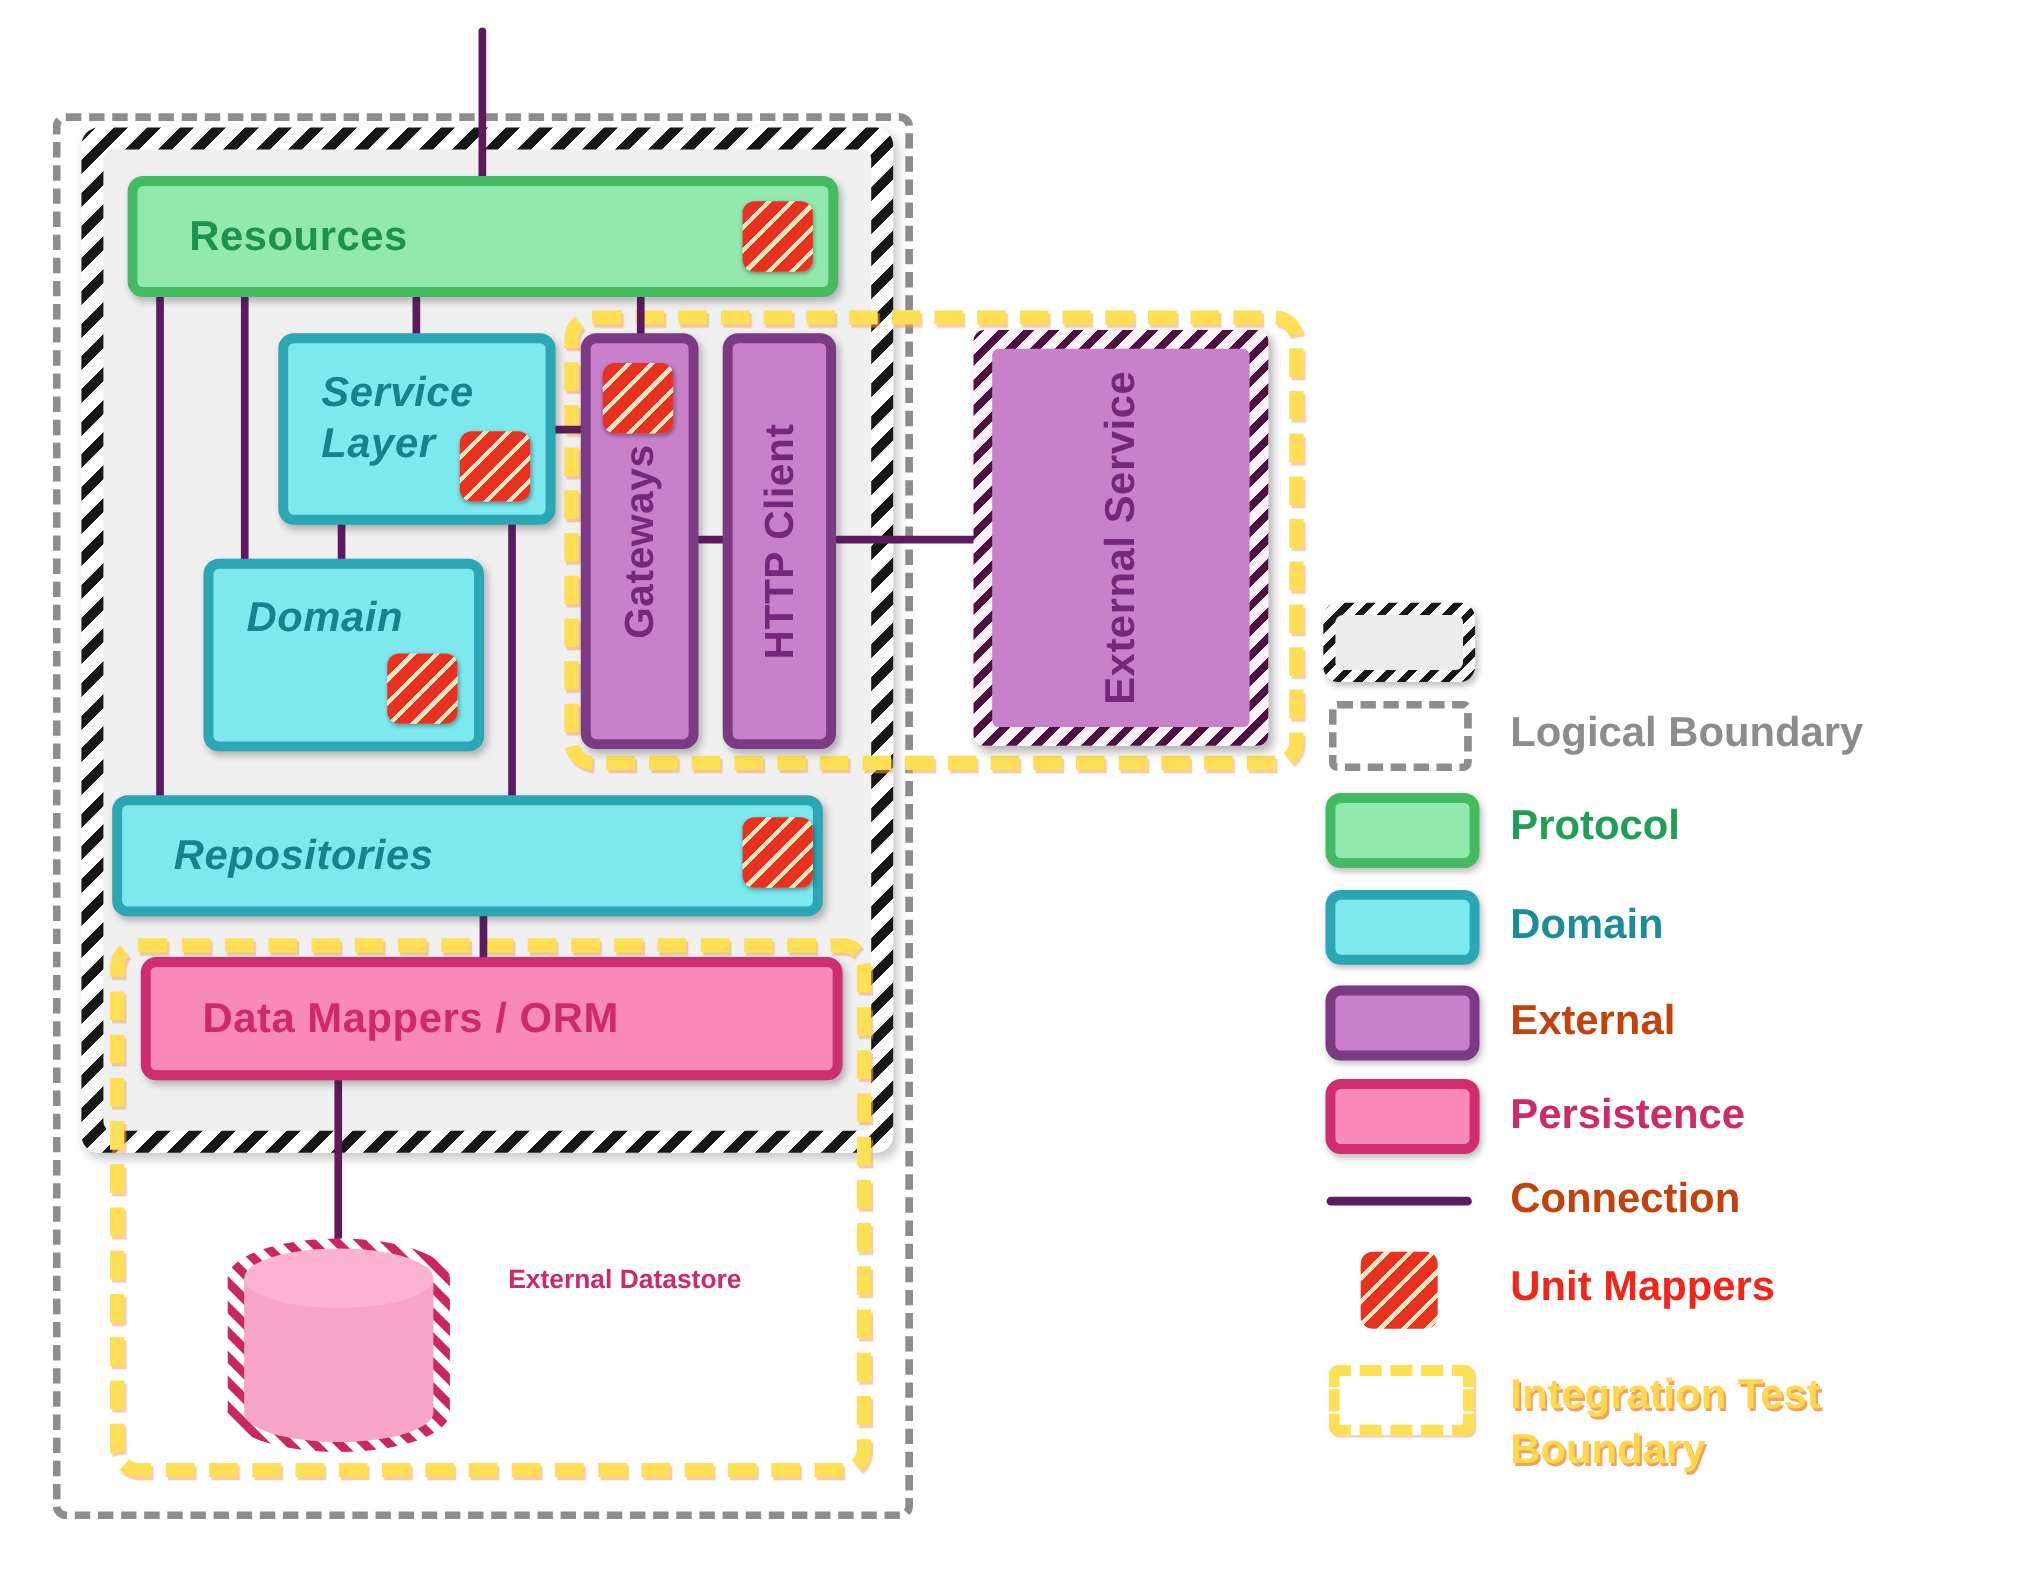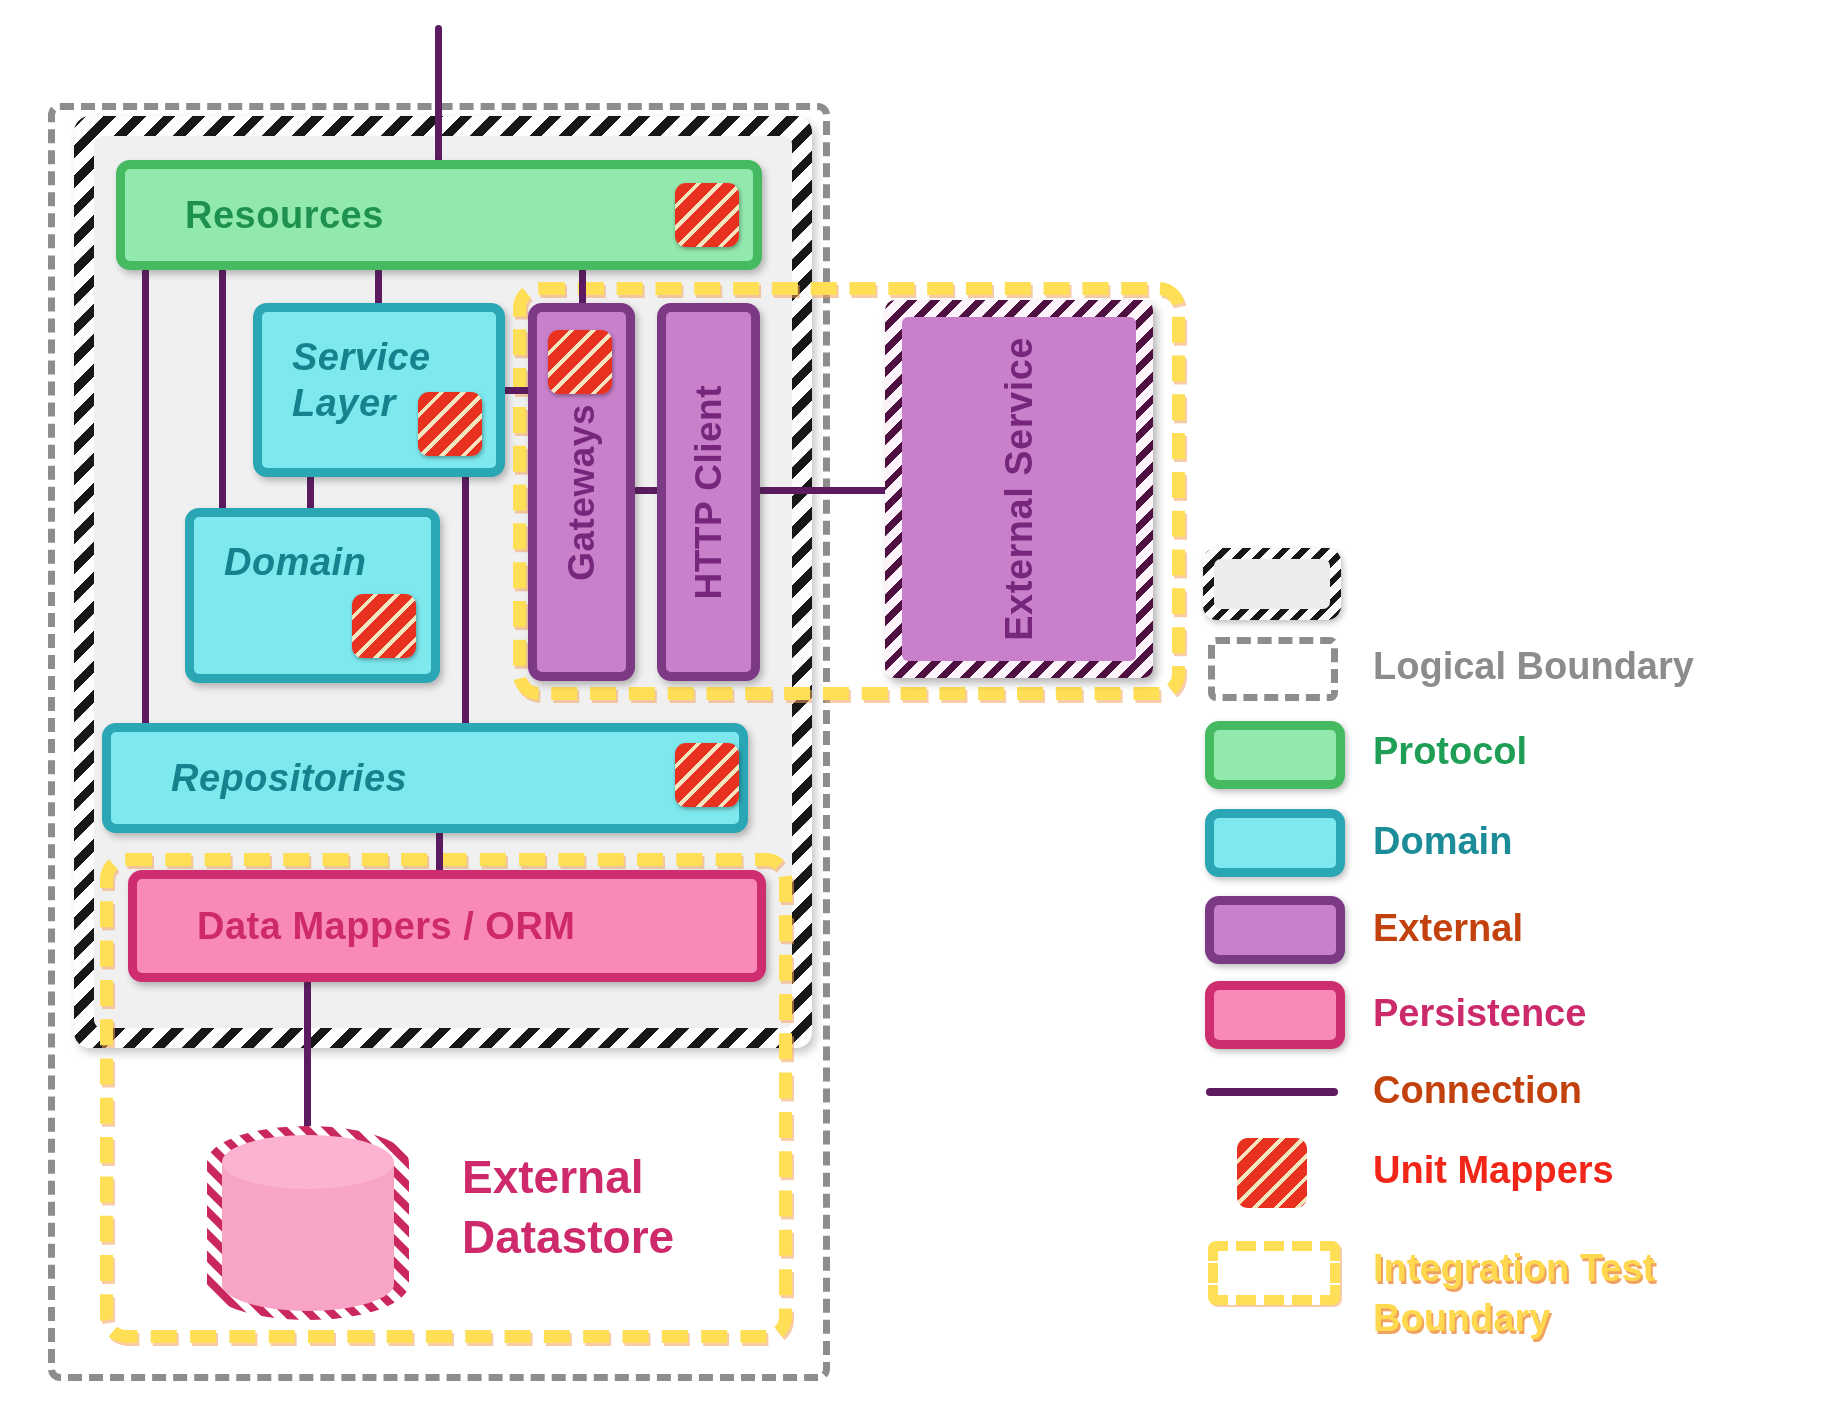--- a/index.html
+++ b/index.html
@@ -35,21 +35,21 @@
   .c7{left:462px;top:474px;width:7px;height:254px;}
   .c8{left:502px;top:387px;width:30px;height:7px;}
   .c9{left:633px;top:487px;width:27px;height:7px;}
   .c10{left:758px;top:487px;width:130px;height:7px;}
   .c11{left:436px;top:830px;width:7px;height:45px;}
   .c12{left:304px;top:980px;width:7px;height:163px;}
   
   .node{position:absolute;box-sizing:border-box;border-radius:14px;
         box-shadow:3px 4px 7px rgba(40,40,40,0.30);}
   .lbl{font-weight:bold;font-size:38px;letter-spacing:0.5px;}
-  .h{display:flex;align-items:center;padding-left:60px;}
+  .h{display:flex;align-items:center;padding-left:47px;}
   .tl{display:block;padding:22px 0 0 30px;line-height:1.22;}
   .vert{display:flex;align-items:center;justify-content:center;}
   .vert .lbl{writing-mode:vertical-rl;transform:rotate(180deg);font-size:37px;}
   .protocolc{background:#92e9ae;border:9px solid #45ba60;color:#1e9150;}
   .domainc{background:#7de9ee;border:9px solid #2ba6b4;color:#15828e;font-style:italic;}
   .externalc{background:#c980cb;border:9px solid #7c3a85;color:#76277c;}
   .persistc{background:#f98ab7;border:9px solid #ce2e6f;color:#ce296b;}
   .n-resources{left:116px;top:160px;width:646px;height:110px;}
   .n-service{left:253px;top:303px;width:252px;height:174px;}
   .n-domain{left:185px;top:508px;width:255px;height:175px;}
@@ -68,21 +68,21 @@
     background:repeating-linear-gradient(135deg,#f3e5c0 0 4px,#e93120 4px 15px);
     box-shadow:1px 2px 4px rgba(0,0,0,0.35);}
   .u-resources{left:675px;top:183px;}
   .u-service{left:418px;top:392px;}
   .u-domain{left:352px;top:594px;}
   .u-gateways{left:548px;top:330px;}
   .u-repos{left:675px;top:743px;}
   
   .datastore-svg{position:absolute;left:203px;top:1122px;width:210px;height:200px;}
   .datastore-label{position:absolute;left:462px;top:1148px;width:240px;
-    font-weight:bold;font-size:46px;line-height:1.3;color:#ce296b;}
+    font-weight:bold;font-size:24px;line-height:1.3;color:#ce296b;}
   
   .legend-label{position:absolute;left:1373px;font-weight:bold;font-size:38px;white-space:nowrap;}
   .lg-gray{color:#8c8c8c;}.lg-green{color:#1f9e55;text-align:right;}.lg-teal{color:#1c8c99;}
   .lg-purple{color:#c2410c;}.lg-pink{color:#cc2a6b;}.lg-darkpurple{color:#c2410c;}
   .lg-red{color:#f12619;}
   .lg-yellow{color:#ffd84d;text-shadow:2px 3px 0 #f0a35f;white-space:normal;width:470px;line-height:1.32;}
   .sw{position:absolute;box-sizing:border-box;}
   .sw-network{left:1203px;top:548px;width:138px;height:72px;border-radius:14px;
     background:repeating-linear-gradient(135deg,#171717 0 6px,#fbfbfb 6px 14px);
     box-shadow:2px 3px 6px rgba(0,0,0,0.25);}

